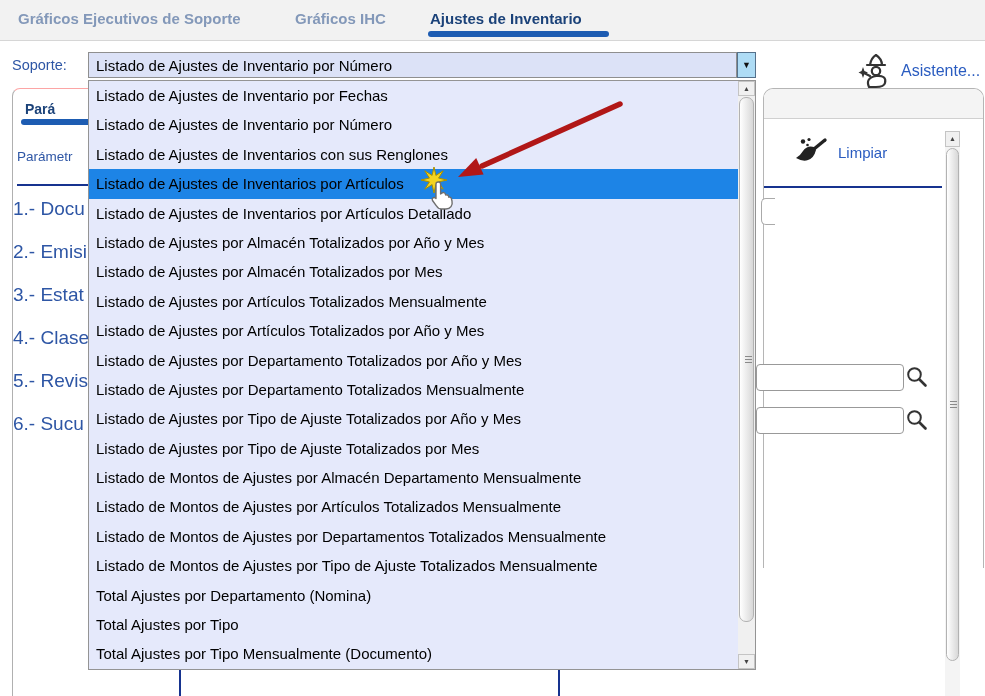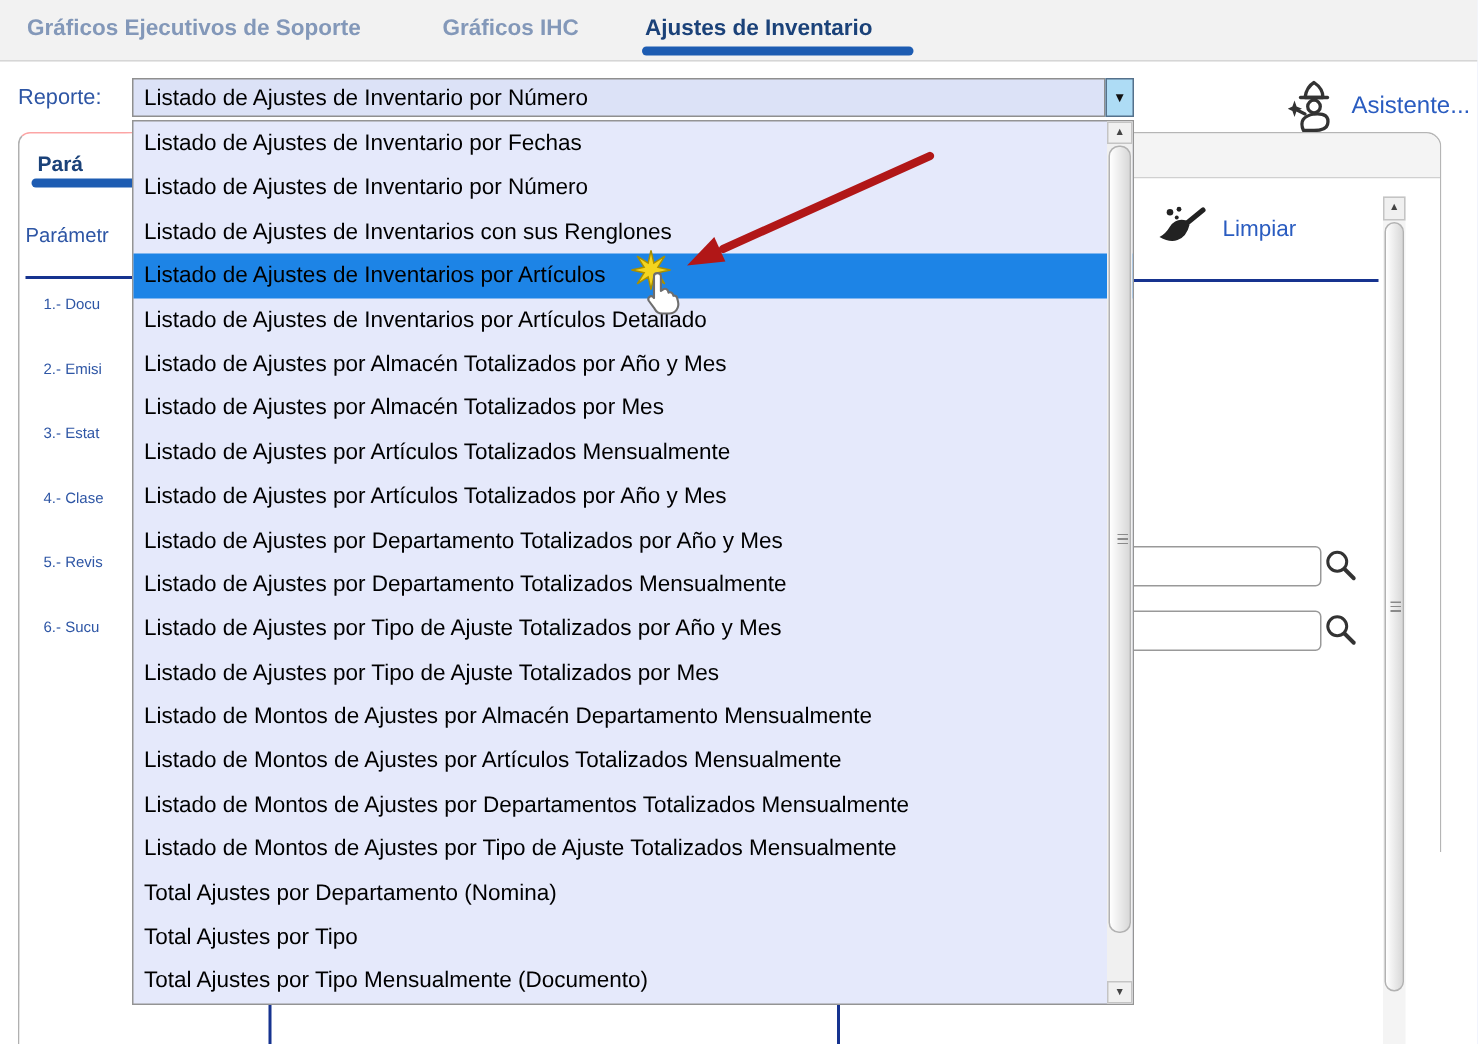--- a/index.html
+++ b/index.html
@@ -29,24 +29,24 @@
   .assistant-label{font-size:16px;color:var(--link,#2a5cc0);}
 
   
   .left-panel{left:12px;top:88px;width:77px;height:608px;background:#fff;
               border-left:1px solid #b0b0b0;border-top:1px solid #fca5a5;border-top-left-radius:8px;
               overflow:hidden;}
   .lp-tab-label{left:12px;top:12px;font-size:14px;font-weight:bold;color:var(--tab-active,#1b4279);white-space:nowrap;}
   .lp-tab-bar{left:8px;top:30px;width:69px;height:6px;background:var(--accent,#1d5cb2);border-radius:3px 0 0 3px;}
   .lp-header{left:4px;top:60px;font-size:13.5px;color:var(--label,#2e56a5);white-space:nowrap;}
   .lp-rule{left:4px;top:95px;width:73px;height:2px;background:var(--navy-line,#16338f);}
-  .lp-item{left:16px;font-size:10px;color:var(--label,#2e56a5);white-space:nowrap;}
-
-  
-  .right-panel{left:740px;top:88px;width:221px;height:480px;background:#fff;
+  .lp-item{left:0;font-size:19px;color:var(--label,#2e56a5);white-space:nowrap;}
+
+  
+  .right-panel{left:763px;top:88px;width:221px;height:480px;background:#fff;
                border:1px solid #b5b5b5;border-bottom:none;border-radius:10px 10px 0 0;box-sizing:border-box;}
   .rp-header{left:0;top:0;width:100%;height:30px;background:#f4f4f4;border-bottom:1px solid #d0d0d0;
              border-radius:9px 9px 0 0;box-sizing:border-box;}
   .limpiar{left:30px;top:48px;display:flex;align-items:center;gap:8px;cursor:pointer;}
   .limpiar-label{font-size:15px;color:var(--link,#2a5cc0);}
   .rp-rule{left:0;top:97px;width:178px;height:2px;background:var(--navy-line,#16338f);}
   .rp-fragment{left:-3px;top:109px;width:14px;height:27px;border:1px solid #aaa;border-right:none;
                border-radius:5px 0 0 5px;background:#fff;box-sizing:border-box;}
   .rp-input{left:-8px;width:148px;height:27px;border:1px solid #999;border-radius:4px;background:#fff;box-sizing:border-box;}
   .rp-search{left:141px;width:24px;height:24px;cursor:pointer;}
@@ -84,21 +84,21 @@
 </style>
 </head>
 <body>
 
 <div class="abs tabbar"></div>
 <div class="abs tab" style="left:18px">Gráficos Ejecutivos de Soporte</div>
 <div class="abs tab" style="left:295px">Gráficos IHC</div>
 <div class="abs tab active" style="left:430px">Ajustes de Inventario</div>
 <div class="abs tab-underline"></div>
 
-<div class="abs reporte-label">Reporte:</div>
+<div class="abs reporte-label">Soporte:</div>
 <div class="abs combo">
   <div class="combo-text">Listado de Ajustes de Inventario por Número</div>
 </div>
 <div class="abs combo-btn">▼</div>
 
 <div class="abs assistant">
   <span style="display:inline-block;line-height:0;">
     <svg width="36" height="38" viewBox="0 0 36 38">
       <g fill="none" stroke="#333" stroke-width="2.2" stroke-linecap="round" stroke-linejoin="round">
         <path d="M18 3 q6 4 6 10 H12 q1 -7 6 -10 z" fill="#fff"></path>

